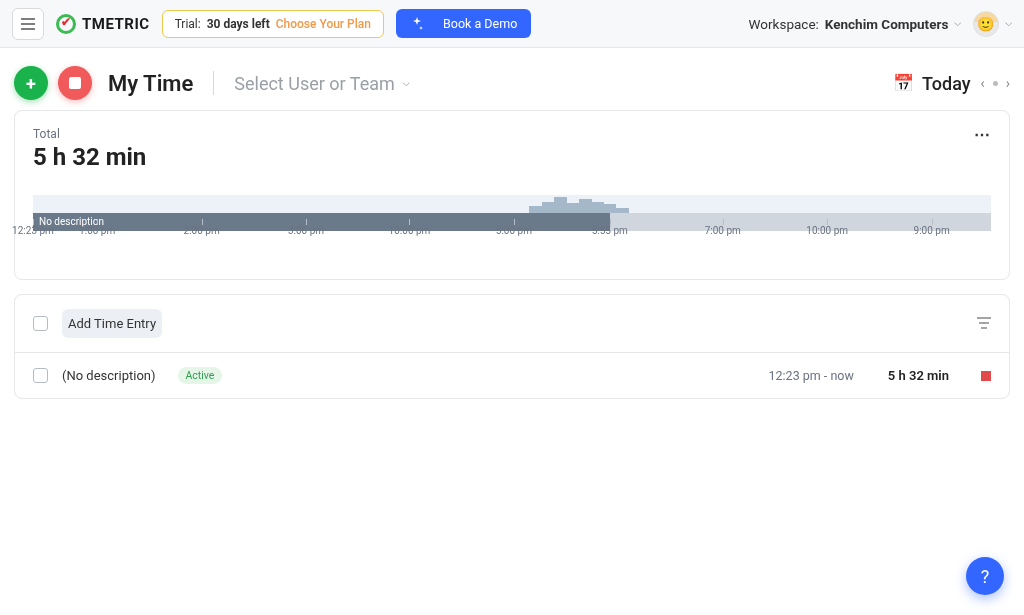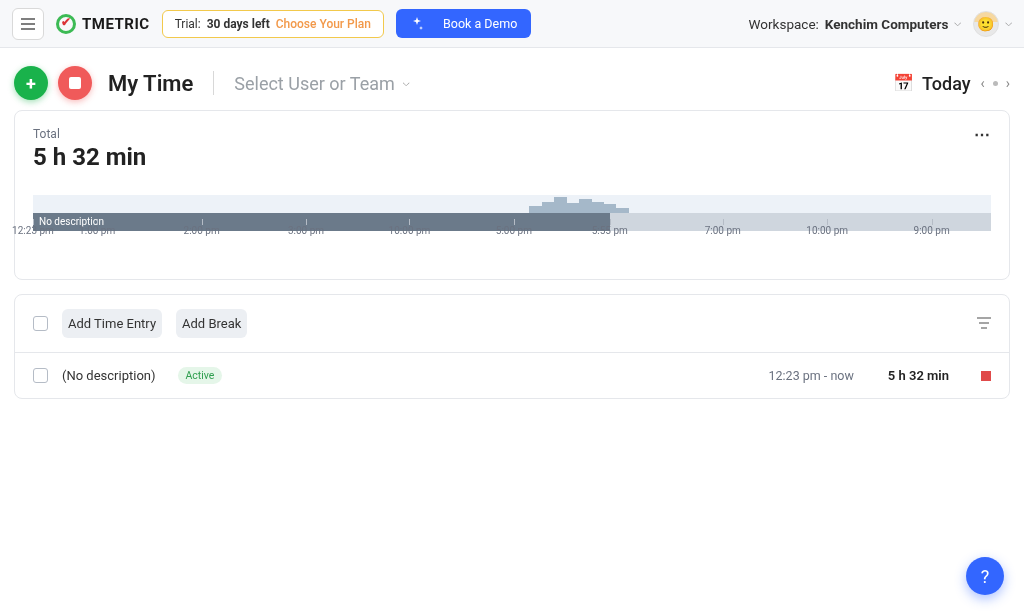--- a/index.html
+++ b/index.html
@@ -173,21 +173,20 @@
         <div class="tick-mark" style="left: 93.8%;"></div>
         <span style="left: 93.8%;">9:00 pm</span>
       </div>
   </div>
 </div>
 
 <div class="card entries-card">
   <div class="entries-header">
     <div class="checkbox"></div>
     <button class="pill-btn">Add Time Entry</button>
-    <button class="pill-btn">Add Break</button>
     <div class="sort-icon">
       <svg width="14" height="12" viewBox="0 0 14 12">
           <path d="M0 1h14M2 6h10M4 11h6" stroke="#888" stroke-width="1.5"></path>
         </svg>
     </div>
   </div>
   <div class="entry-row">
     <div class="checkbox"></div>
     <span class="entry-desc">(No description)</span>
     <span class="badge-active">Active</span>

